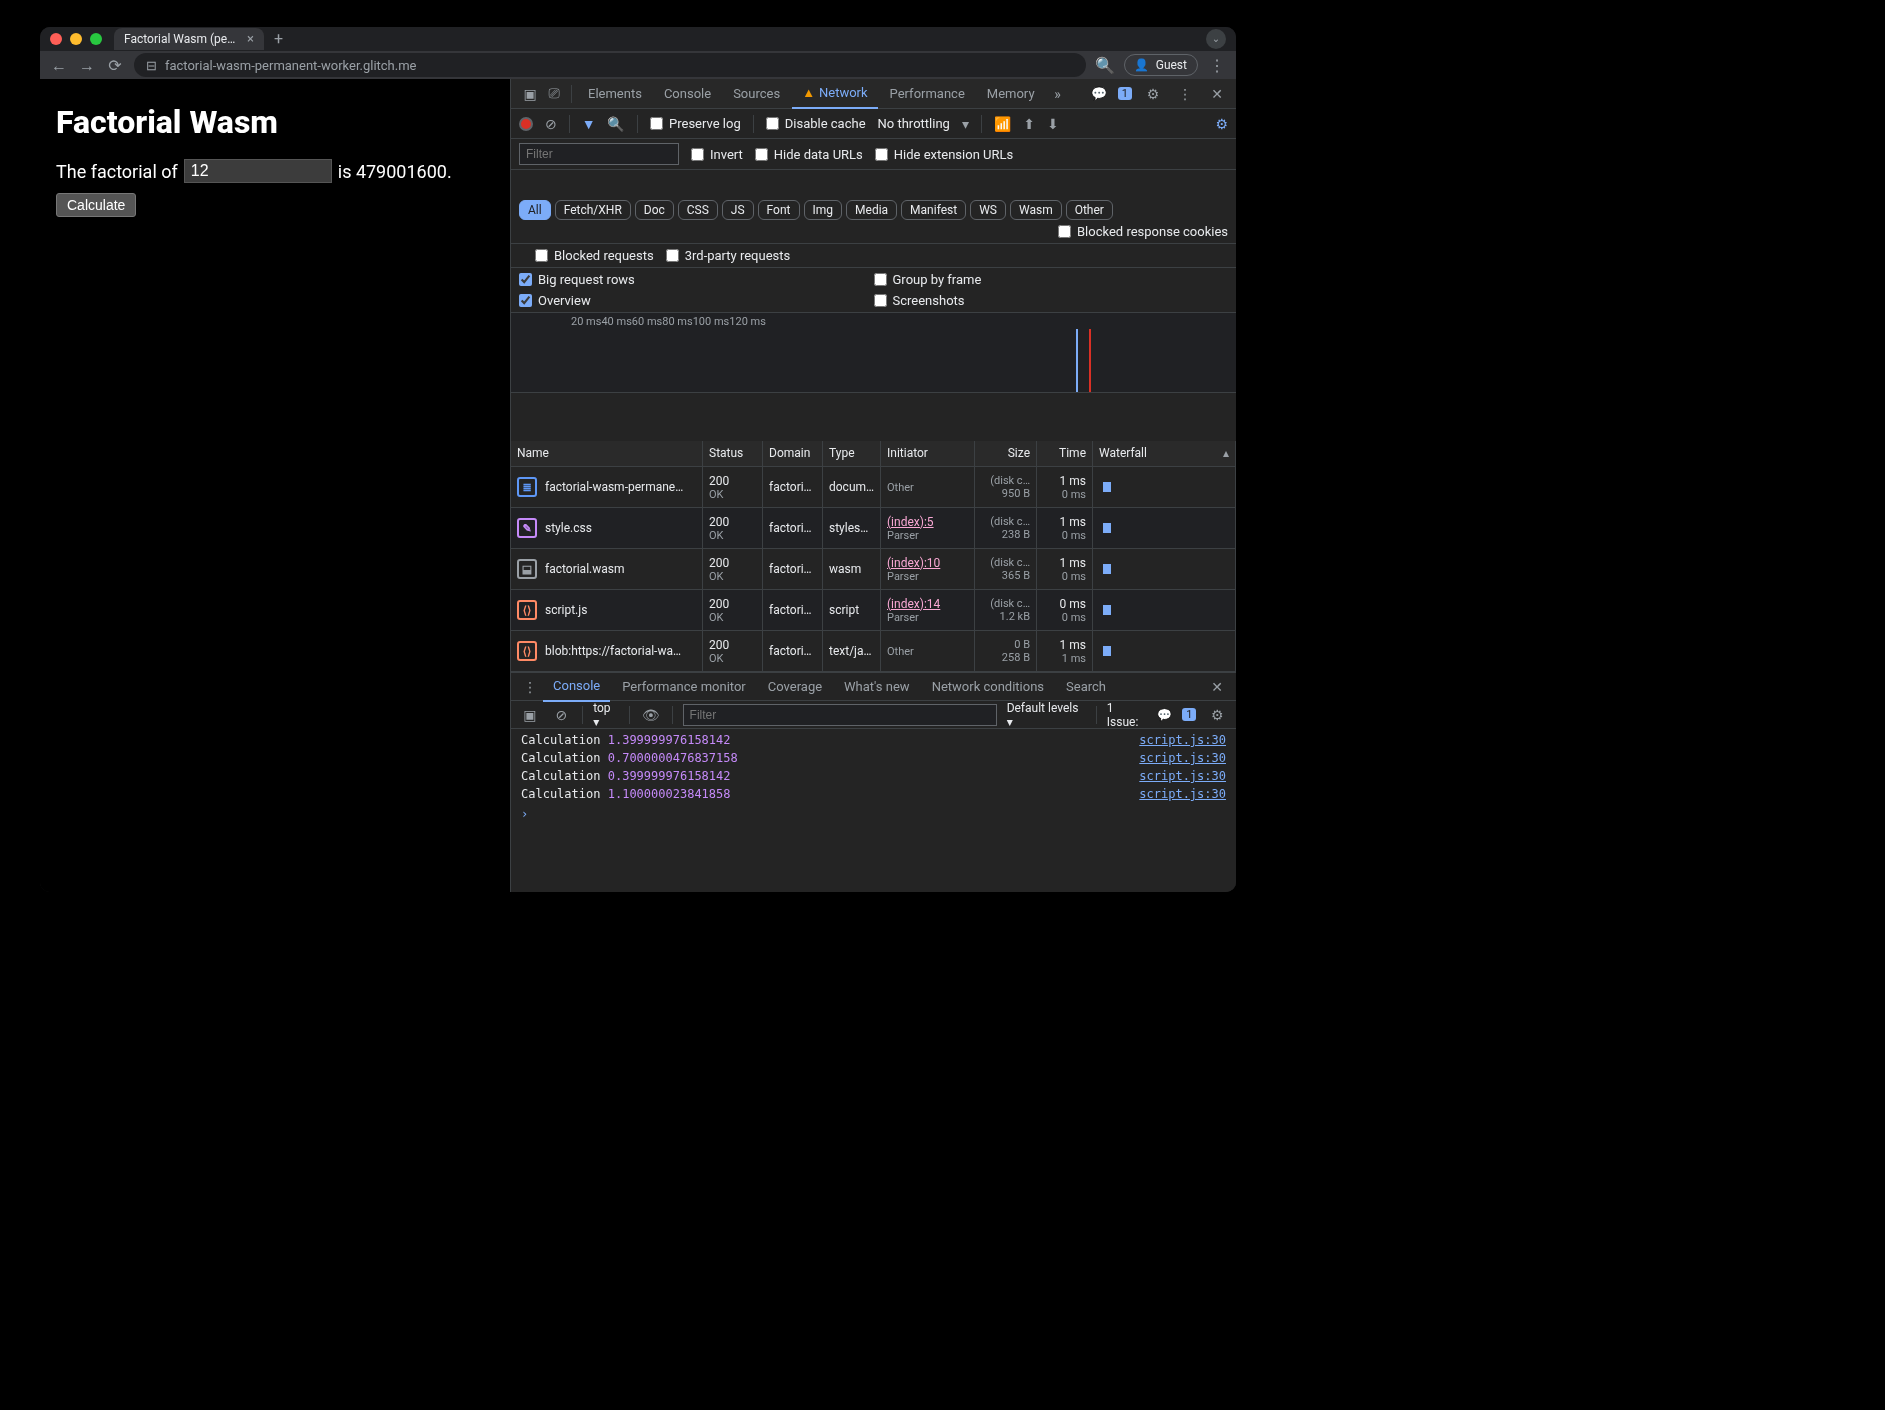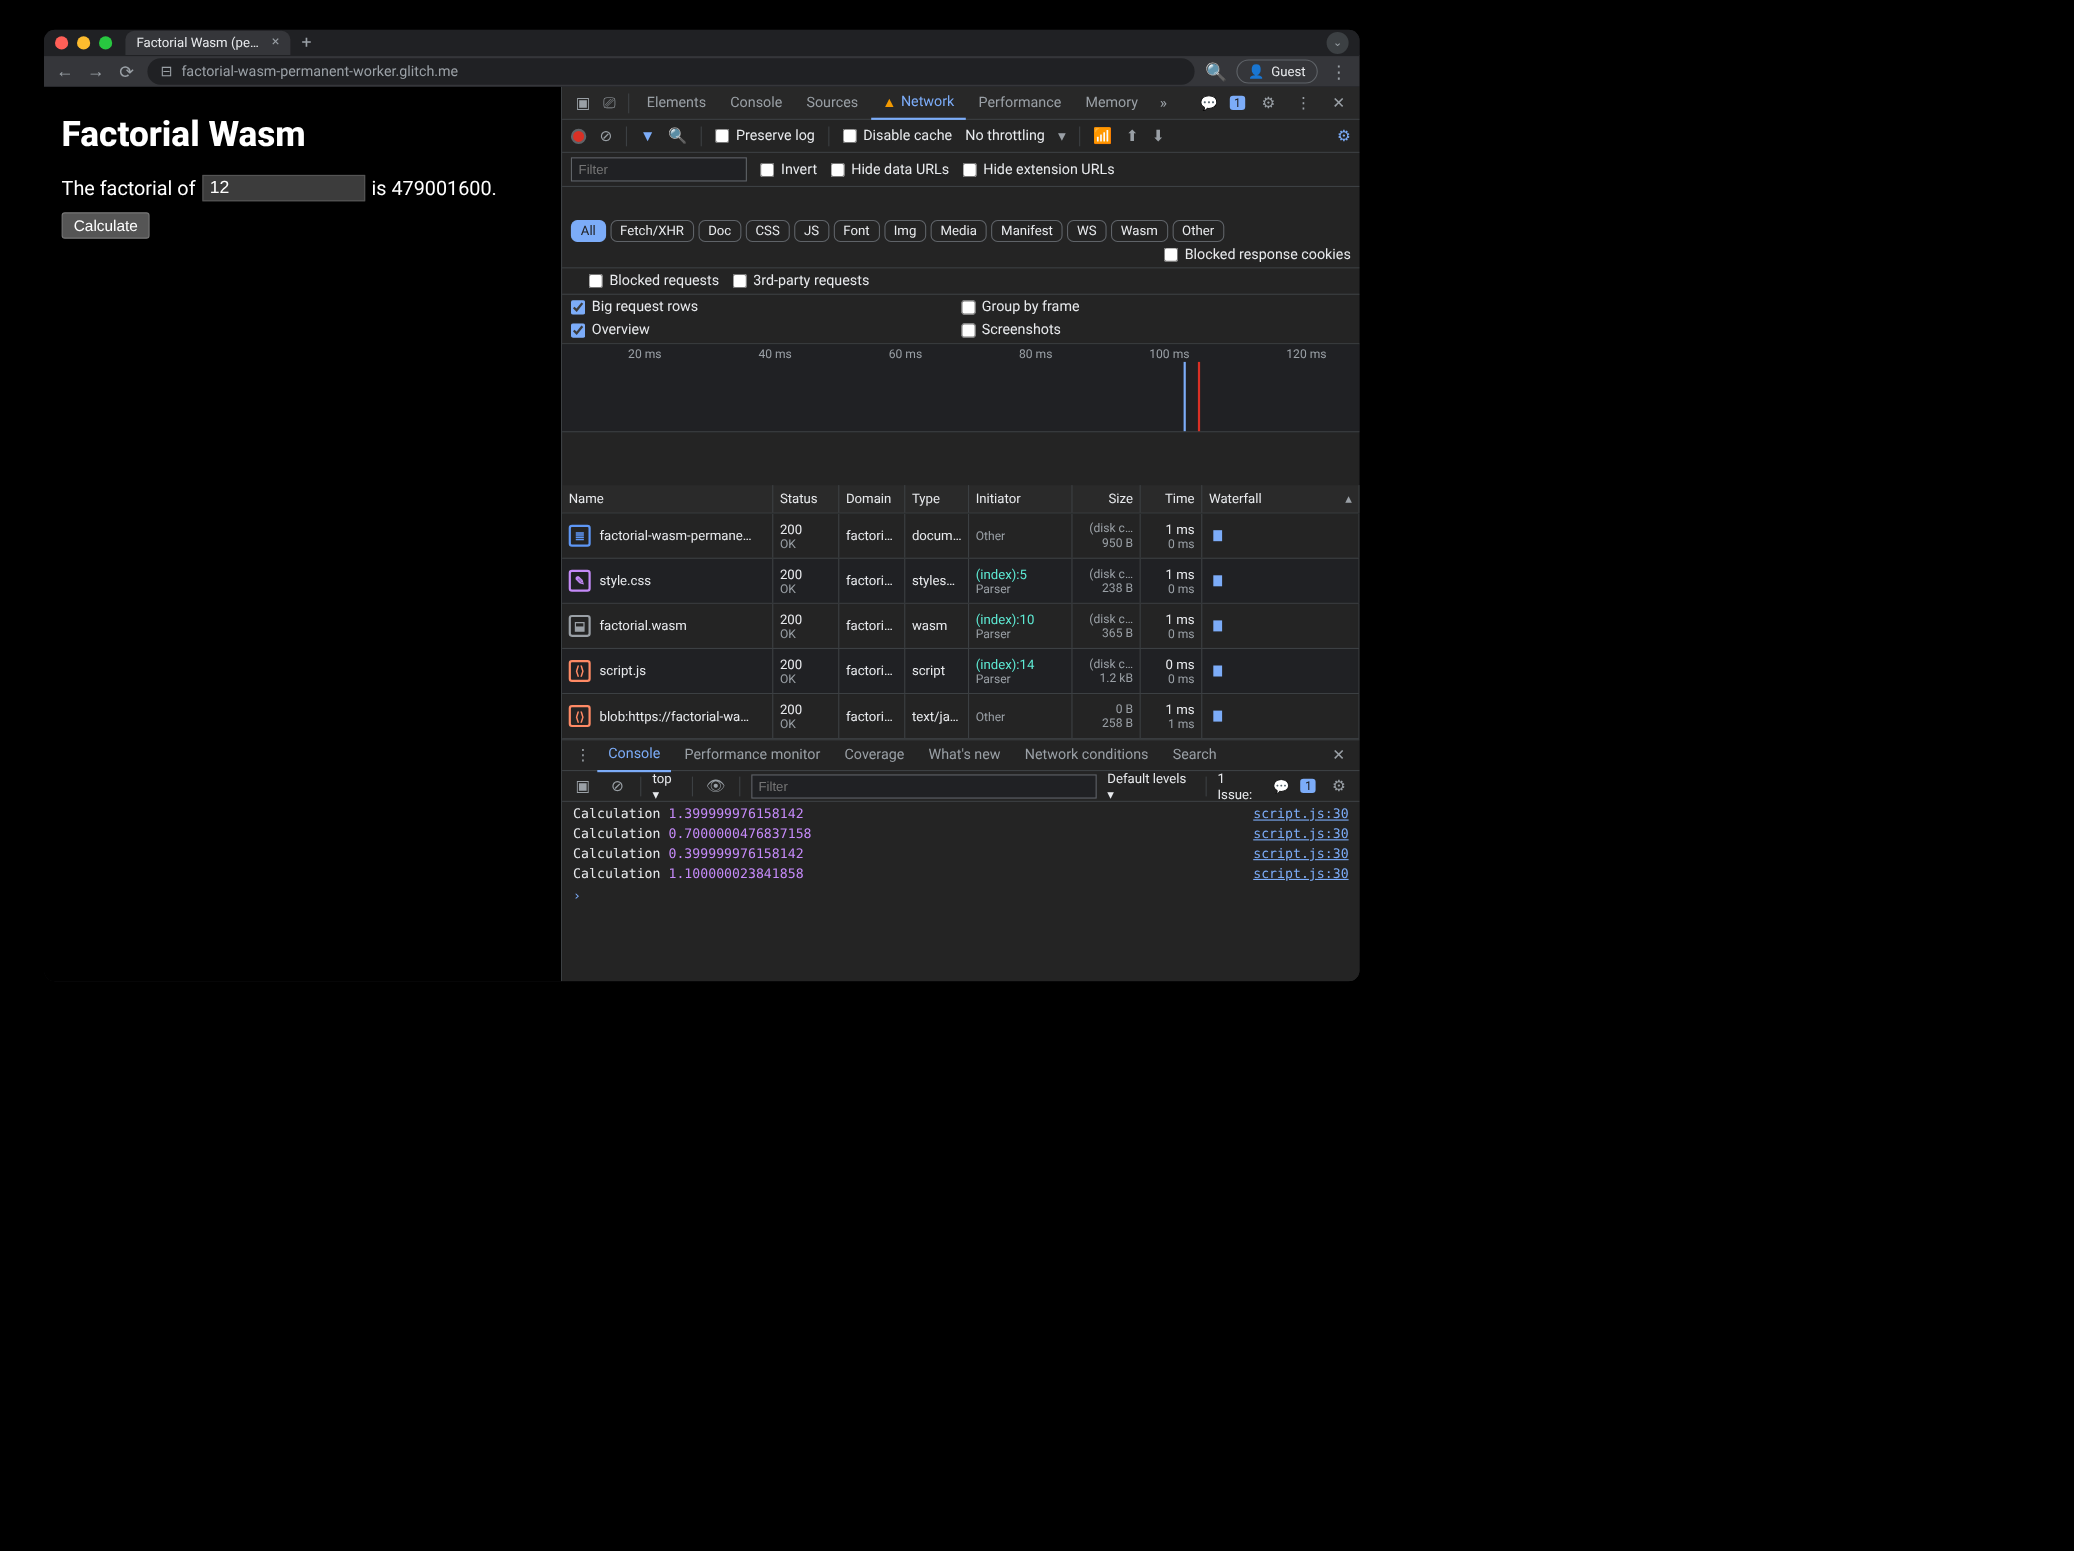--- a/index.html
+++ b/index.html
@@ -143,21 +143,21 @@
 .chip.active { background: #7cacf8; color: #202124; border-color: #7cacf8; }
 .opt-rows { display: flex; padding: 4px 8px; border-bottom: 1px solid #3c4043; }
 .opt-col { flex: 1; display: flex; flex-direction: column; gap: 6px; }
 
 .timeline {
   height: 80px; background: #202124;
   border-bottom: 1px solid #3c4043;
   position: relative;
   font-size: 11px; color: #9aa0a6;
 }
-.ticks { display: flex; justify-content: space-between; padding: 2px 30px 0 60px; }
+.ticks { display: flex; padding: 2px 30px 0 60px; }
 .tl-bar { position: absolute; top: 16px; bottom: 0; width: 2px; }
 .tl-domc { left: 565px; background: #7cacf8; }
 .tl-load { left: 578px; background: #d93025; }
 
 .net-head {
   display: flex; height: 26px;
   background: #2a2a2a; border-bottom: 1px solid #3c4043;
   font-size: 12px; color: #e8eaed; margin-top: 48px;
 }
 .col { padding: 5px 6px; border-right: 1px solid #3c4043; overflow: hidden; text-overflow: ellipsis; white-space: nowrap; }
@@ -170,21 +170,21 @@
 .net-row { display: flex; height: 41px; border-bottom: 1px solid #3c4043; font-size: 12px; }
 .net-row:nth-child(odd) { background: #242424; }
 .net-row .col { display: flex; flex-direction: column; justify-content: center; }
 .name-cell { display: flex; align-items: center; gap: 8px; }
 .file-icon { width: 20px; height: 20px; border-radius: 3px; display:flex;align-items:center;justify-content:center;font-size:11px;font-weight:bold; }
 .fi-doc { border: 2px solid #5e97f6; color:#5e97f6; }
 .fi-css { border: 2px solid #c58af9; color:#c58af9; }
 .fi-wasm { border: 2px solid #9aa0a6; color:#9aa0a6; }
 .fi-js { border: 2px solid #ff8a65; color:#ff8a65; }
 .sub { color: #9aa0a6; font-size: 11px; }
-.link { color: #5eead4; cursor:pointer; }
+.link { color: #f9a8d4; text-decoration: underline; cursor:pointer; }
 .wf-bar { height: 10px; background: #7cacf8; width: 8px; margin-left:4px; }
 
 .summary {
   height: 28px; display: flex; align-items: center;
   padding: 0 10px; gap: 14px;
   border-top: 1px solid #3c4043;
   font-size: 12px;
 }
 .sumsep { width:1px; height:16px; background:#3c4043; }
 .domc-t { color: #f29900; } .load-t { color: #7cacf8; }

